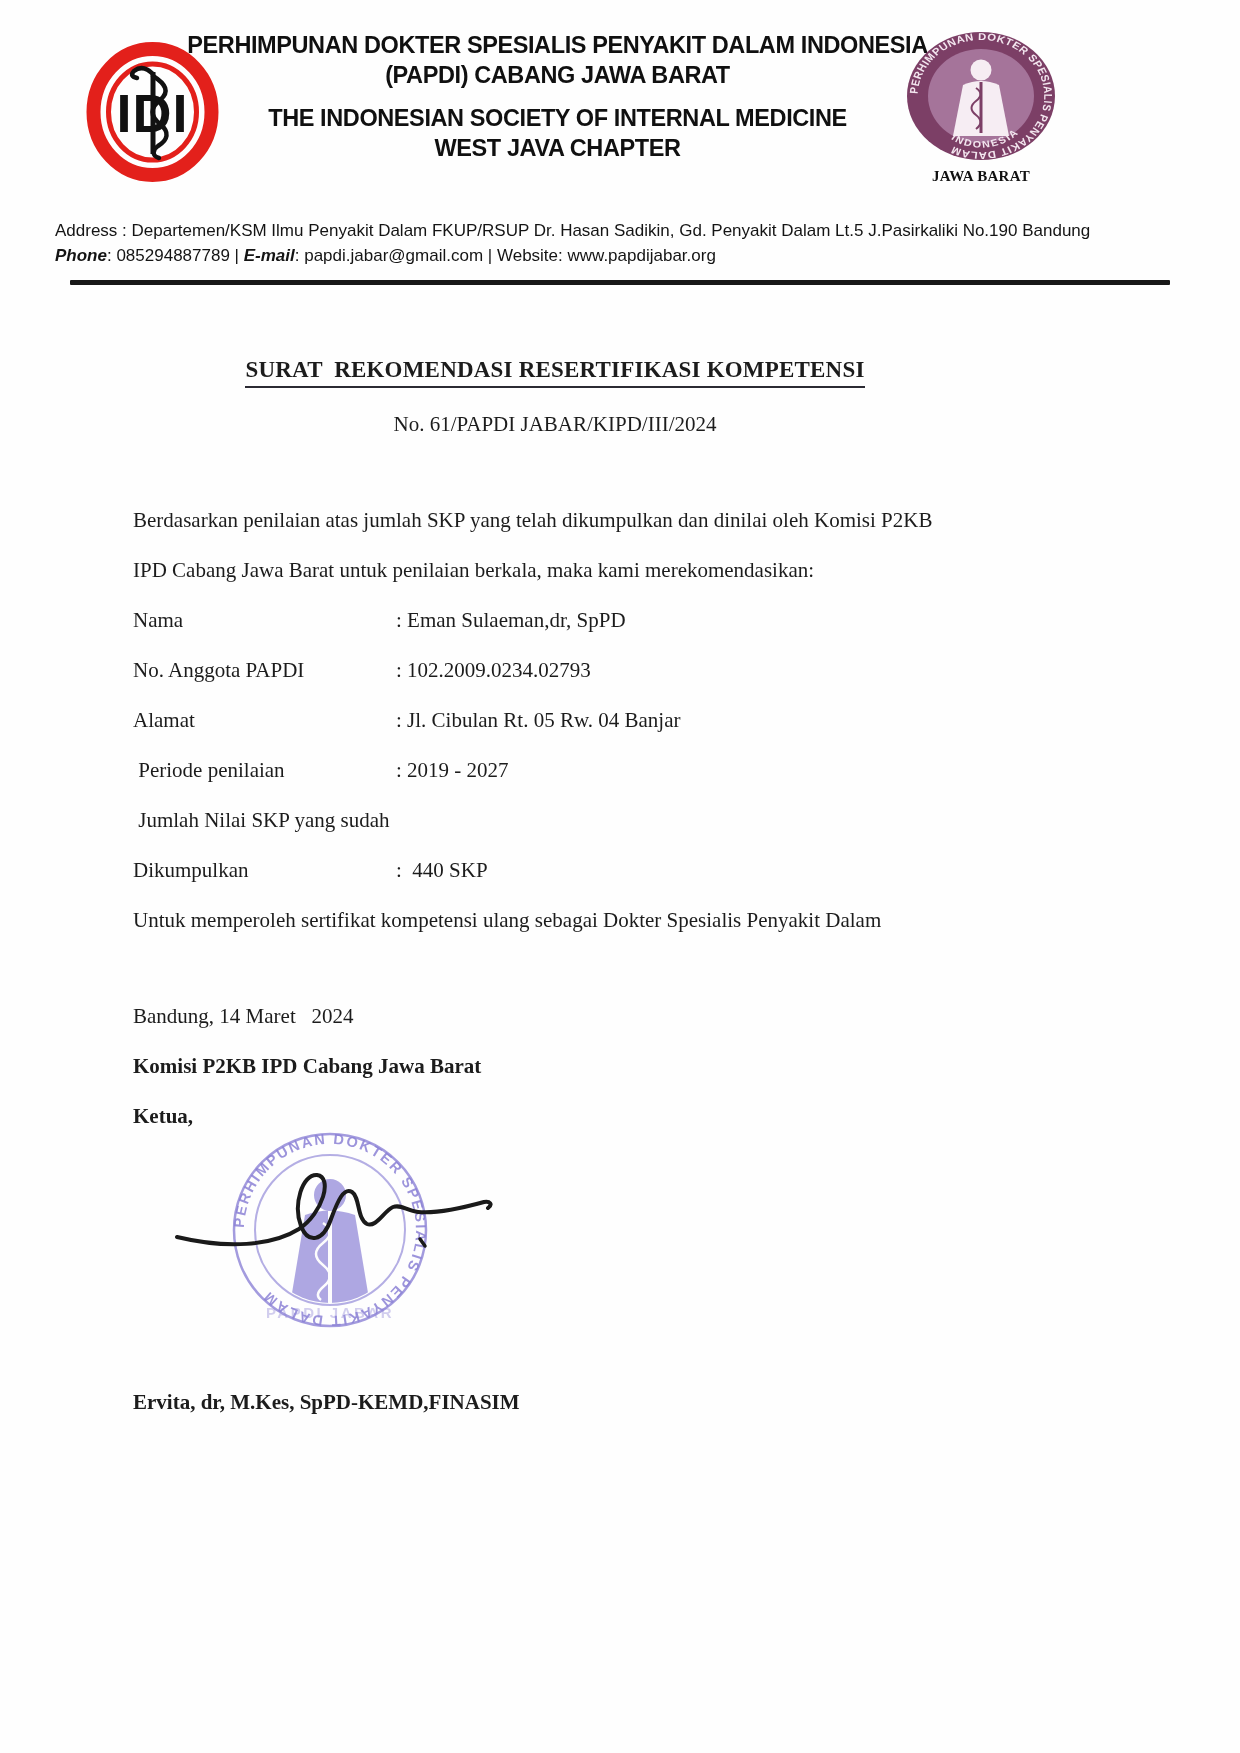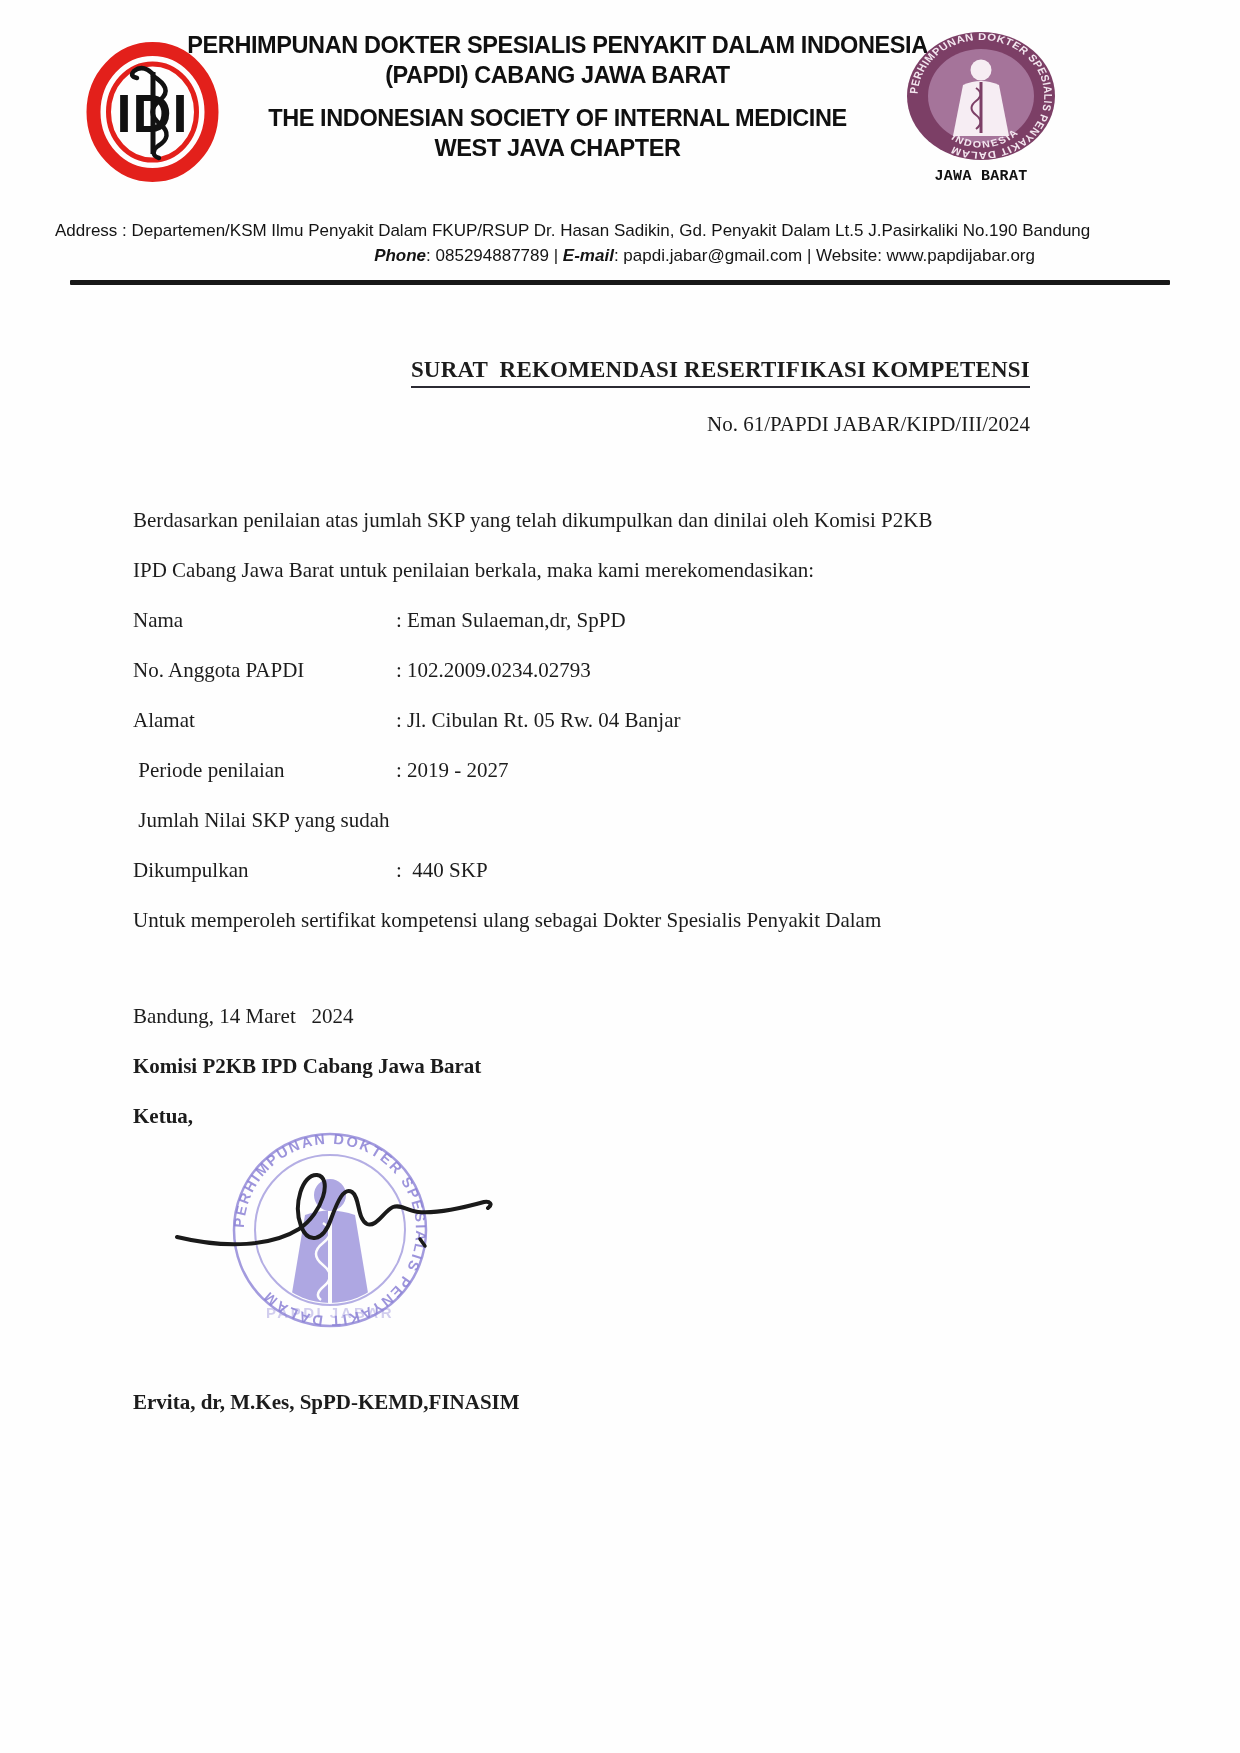--- a/index.html
+++ b/index.html
@@ -5,33 +5,33 @@
   html,body{margin:0;padding:0;background:#e9e9e9;}
   .page{
     width:1240px;height:1753px;position:relative;margin:0 auto;
     background:#fefefe;color:#1c1c1c;
     font-family:"Liberation Serif",serif;overflow:hidden;
   }
   
   .letterhead{position:relative;height:172px;padding-top:30px;}
   .idi-logo{position:absolute;left:80px;top:36px;}
   .seal-wrap{position:absolute;left:900px;top:30px;width:162px;text-align:center;}
-  .seal-caption{font-family:Liberation Mono, monospace;font-weight:bold;font-size:15px;
+  .seal-caption{font-family:Liberation Serif, serif;font-weight:bold;font-size:15px;
     letter-spacing:.3px;margin-top:2px;color:#111;}
   .head-text{margin:0 210px 0 85px;text-align:center;
     font-family:"Liberation Sans",sans-serif;font-weight:bold;color:#101010;}
   .h-line{font-size:23.5px;line-height:30px;letter-spacing:-.4px;white-space:nowrap;}
   .h-gap{height:13px;}
-  .address-block{margin:16px 205px 0 55px;text-align:right;
+  .address-block{margin:16px 205px 0 55px;text-align:left;
     font-family:"Liberation Sans",sans-serif;font-size:17px;line-height:25px;color:#141414;}
   .addr-line,.contact-line{white-space:nowrap;}
   .contact-line em{font-style:italic;font-weight:bold;}
   .rule{margin:12px 70px 0;height:5px;background:#181818;border-radius:1px;}
   
-  .center-col{margin:0 210px 0 80px;text-align:right;}
+  .center-col{margin:0 210px 0 80px;text-align:center;}
   .title{display:inline-block;margin-top:72px;font-size:23px;font-weight:bold;
     letter-spacing:.2px;border-bottom:2.5px solid #2b2a33;padding-bottom:3px;white-space:pre;}
   .number{margin-top:24px;font-size:21px;white-space:pre;}
   .body{margin:58px 120px 0 133px;font-size:21px;position:relative;}
   .row{line-height:50px;min-height:50px;white-space:pre-wrap;}
   .field{display:flex;}
   .f-label{width:263px;flex:none;}
   .f-value{flex:1;}
   .place-date{margin-top:46px;}
   .bold{font-weight:bold;}

